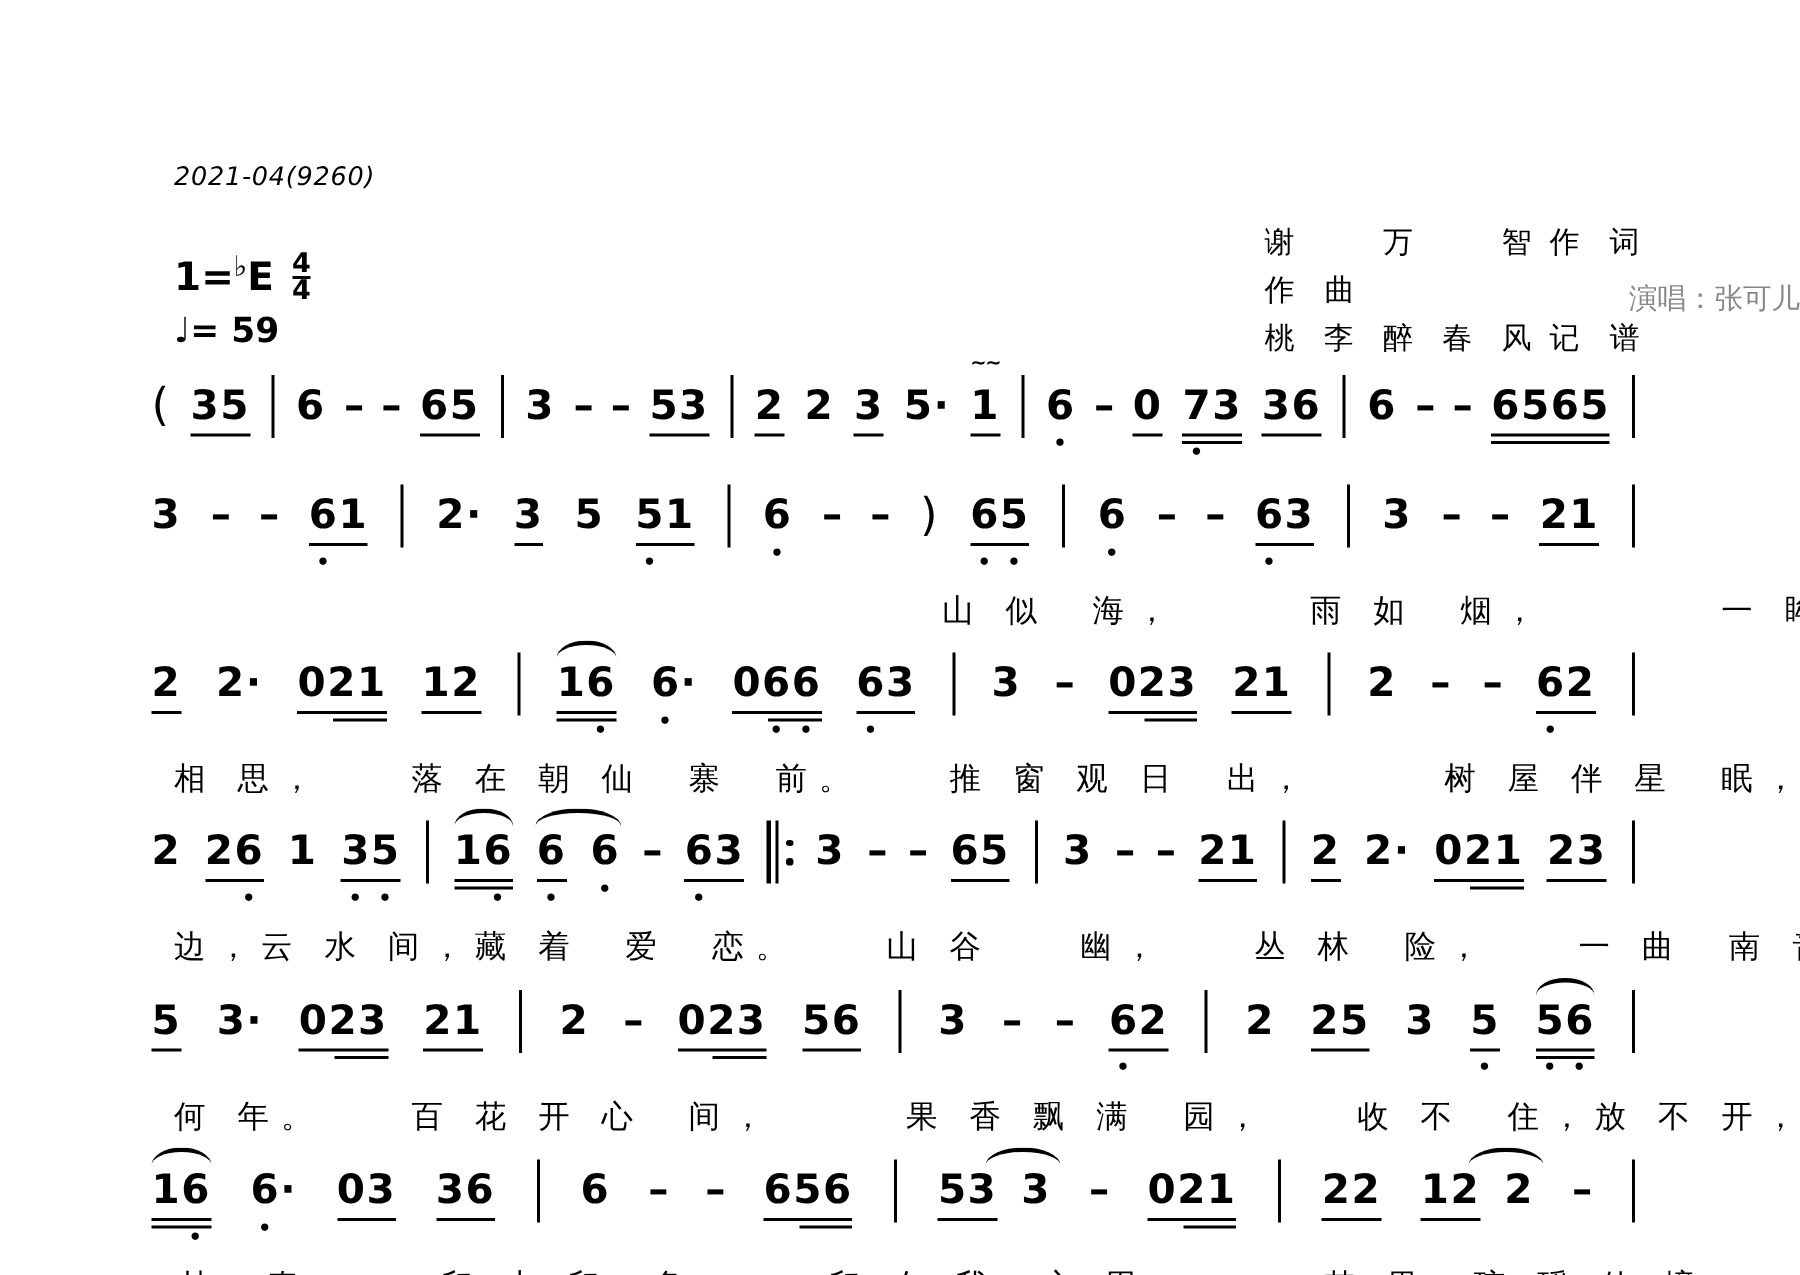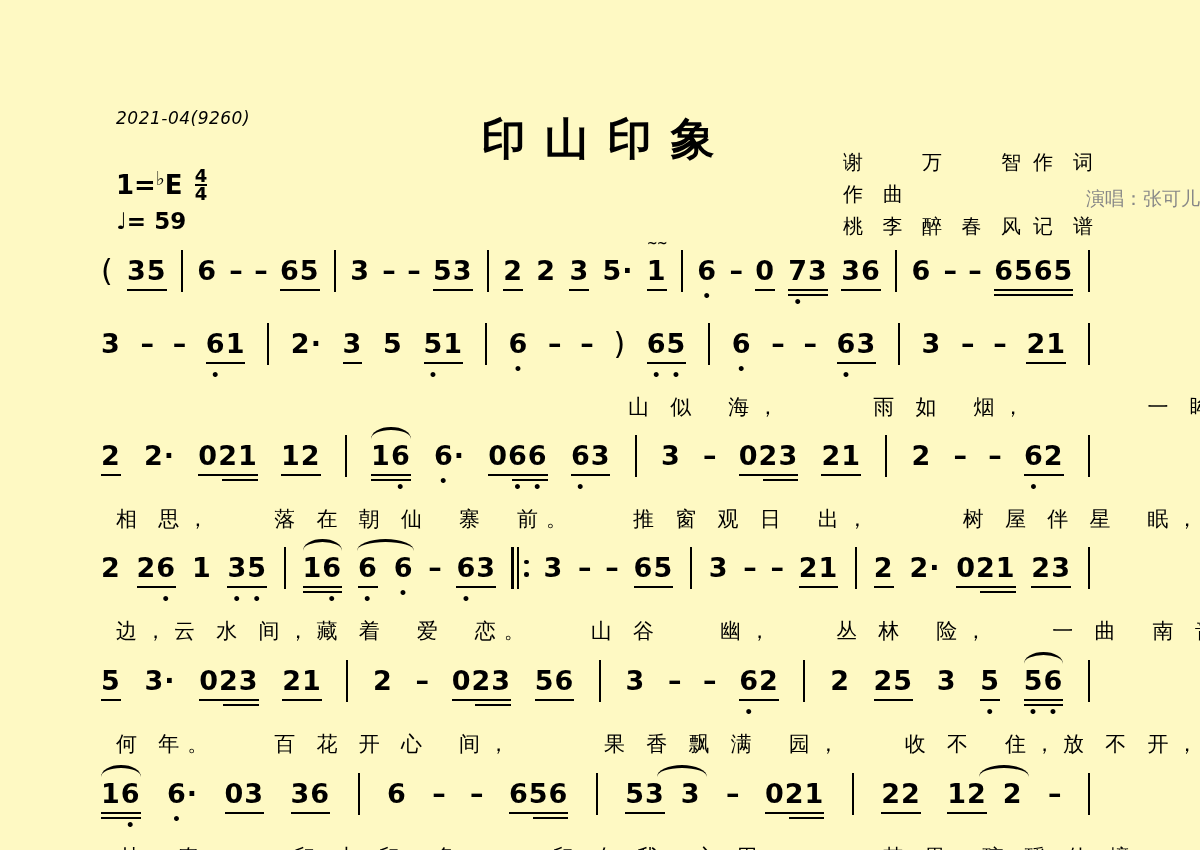--- a/index.html
+++ b/index.html
@@ -1,16 +1,16 @@
 <!DOCTYPE html>
 <html><head>
 <meta charset="utf-8">
 <style>
   html,body{margin:0;padding:0;background:#e8e8e8;}
-  #page{position:relative;width:1200px;height:850px;background:#fef9c3;overflow:hidden;
+  #page{position:relative;width:1200px;height:850px;background:#ffffff;overflow:hidden;
         font-family:"DejaVu Sans","Liberation Sans",sans-serif;color:#000;}
   .abs{position:absolute;}
   .meta{left:116px;top:108px;font-style:italic;font-size:17px;letter-spacing:0.5px;}
   .title{left:0;right:0;top:110px;text-align:center;font-size:44px;font-weight:bold;
          font-family:"Liberation Serif","DejaVu Serif",serif;letter-spacing:4px;}
   .subtitle{left:0;right:0;top:186px;text-align:right;font-size:19px;color:#878787;
             font-family:"Liberation Serif","DejaVu Serif",serif;}
   .credits{left:843px;top:146px;width:250px;font-size:20px;line-height:32px;
            font-family:"Liberation Serif","DejaVu Serif",serif;}
   .credit{display:flex;justify-content:space-between;}
@@ -48,21 +48,20 @@
   .rep .rdots{display:flex;flex-direction:column;gap:8px;margin-left:2px;}
   .rep .rdots i{width:4.5px;height:4.5px;border-radius:50%;background:#000;}
   .lyr{margin-top:15px;font-size:21px;letter-spacing:8px;white-space:pre;
        font-family:"Liberation Serif","DejaVu Serif",serif;}
 </style>
 </head>
 <body>
 
 <div id="page">
   <div class="abs meta">2021-04(9260)</div>
-  <div class="abs title">印 山 印 象</div>
   <div class="abs subtitle">演唱：张可儿</div>
 
   <div class="abs credits">
     <div class="credit">
       <span class="cname">谢　万　智</span>
       <span class="crole">作词</span>
     </div>
     <div class="credit">
       <span class="crole">作曲</span>
     </div>

